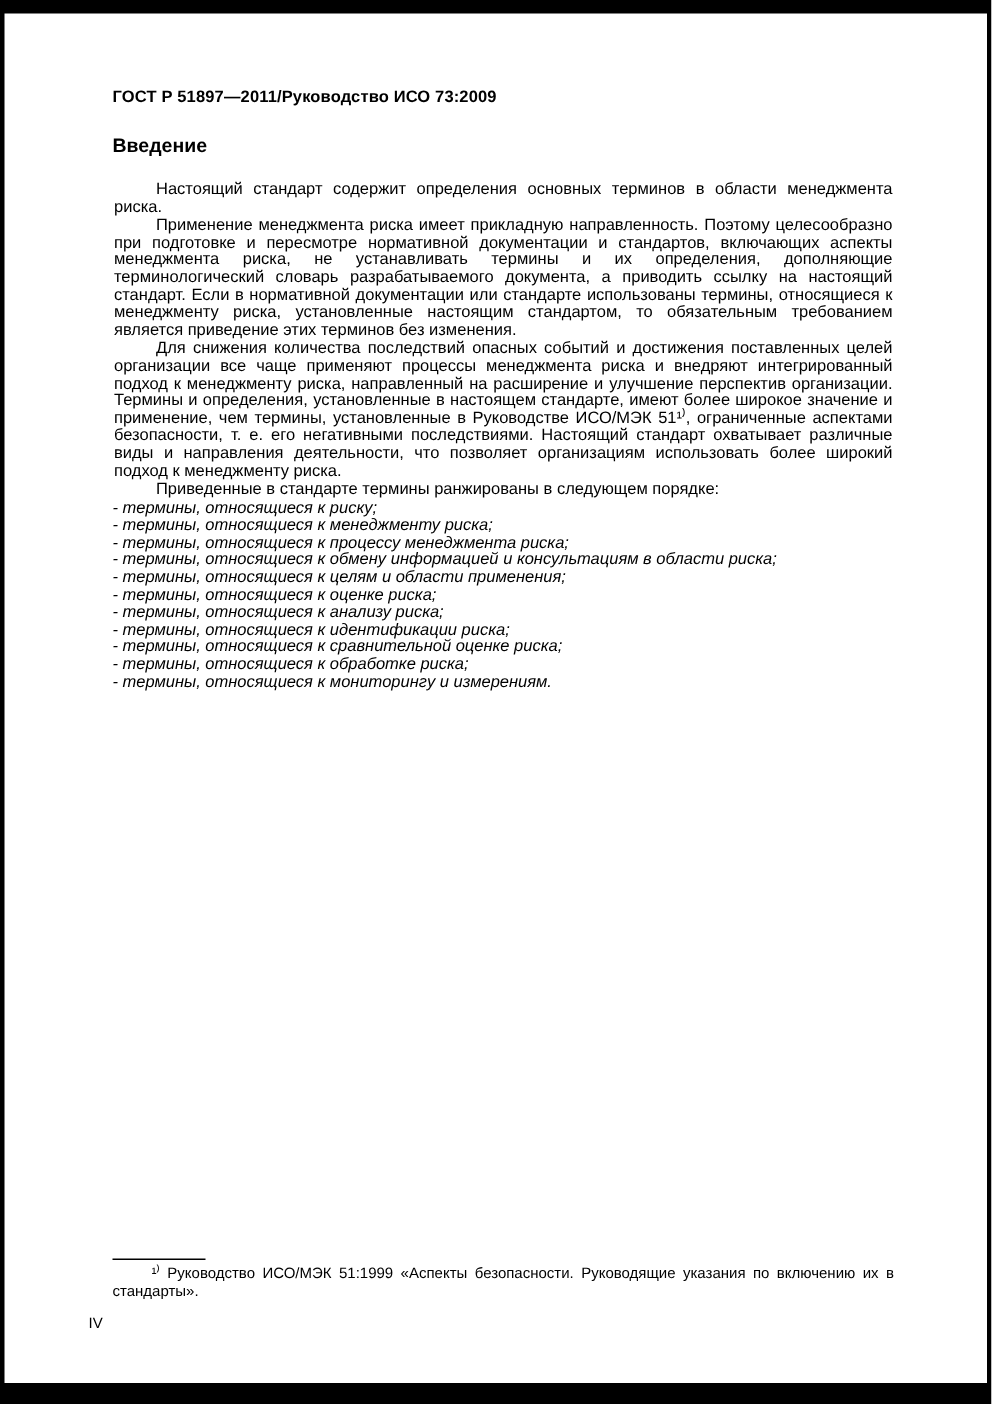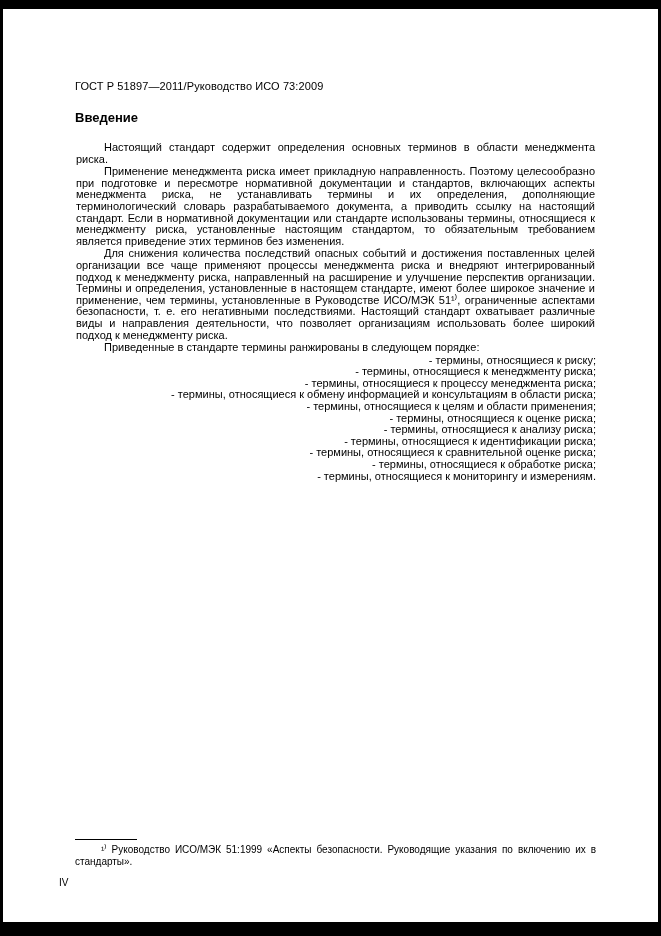--- a/index.html
+++ b/index.html
@@ -22,24 +22,23 @@
   }
   .content {
     position: absolute;
     left: 72px;
     right: 62px;
     top: 50px;
     color: #000000;
   }
   .doc-header {
     font-size: 11px;
-    font-weight: normal;
+    font-weight: bold;
     letter-spacing: 0.1px;
     margin-bottom: 18px;
-    margin-top: 21px;
   }
   .doc-title {
     font-size: 13px;
     font-weight: bold;
     text-align: left;
     margin-bottom: 17px;
   }
   .body-text {
     font-size: 11px;
     line-height: 11.6px;
@@ -49,21 +48,22 @@
     text-indent: 28px;
     margin: 1px;
   }
   .list {
     margin: 0;
     padding: 0;
     list-style: none;
   }
   .list li {
     margin: 0;
-    text-align: right;
+    text-align: left;
+    font-style: italic;
   }
   .footnote-block {
     position: absolute;
     left: 72px;
     right: 62px;
     top: 830px;
     color: #000000;
   }
   .footnote-rule {
     width: 62px;

